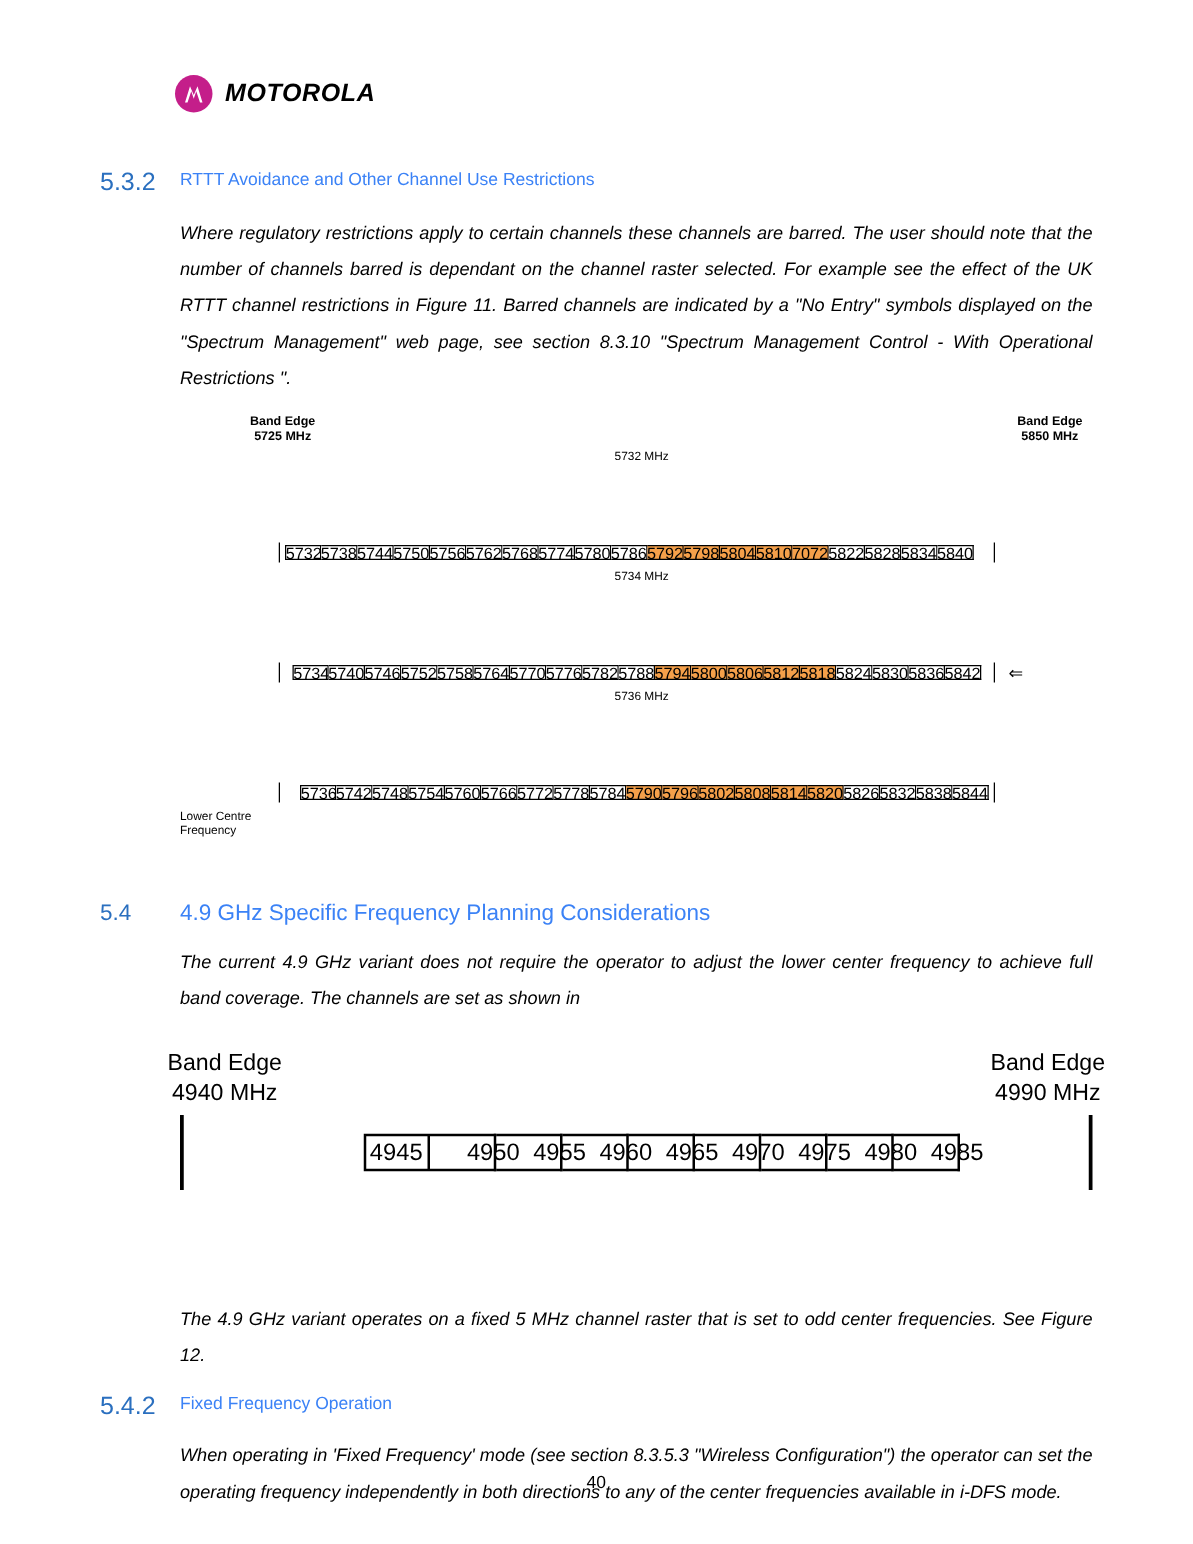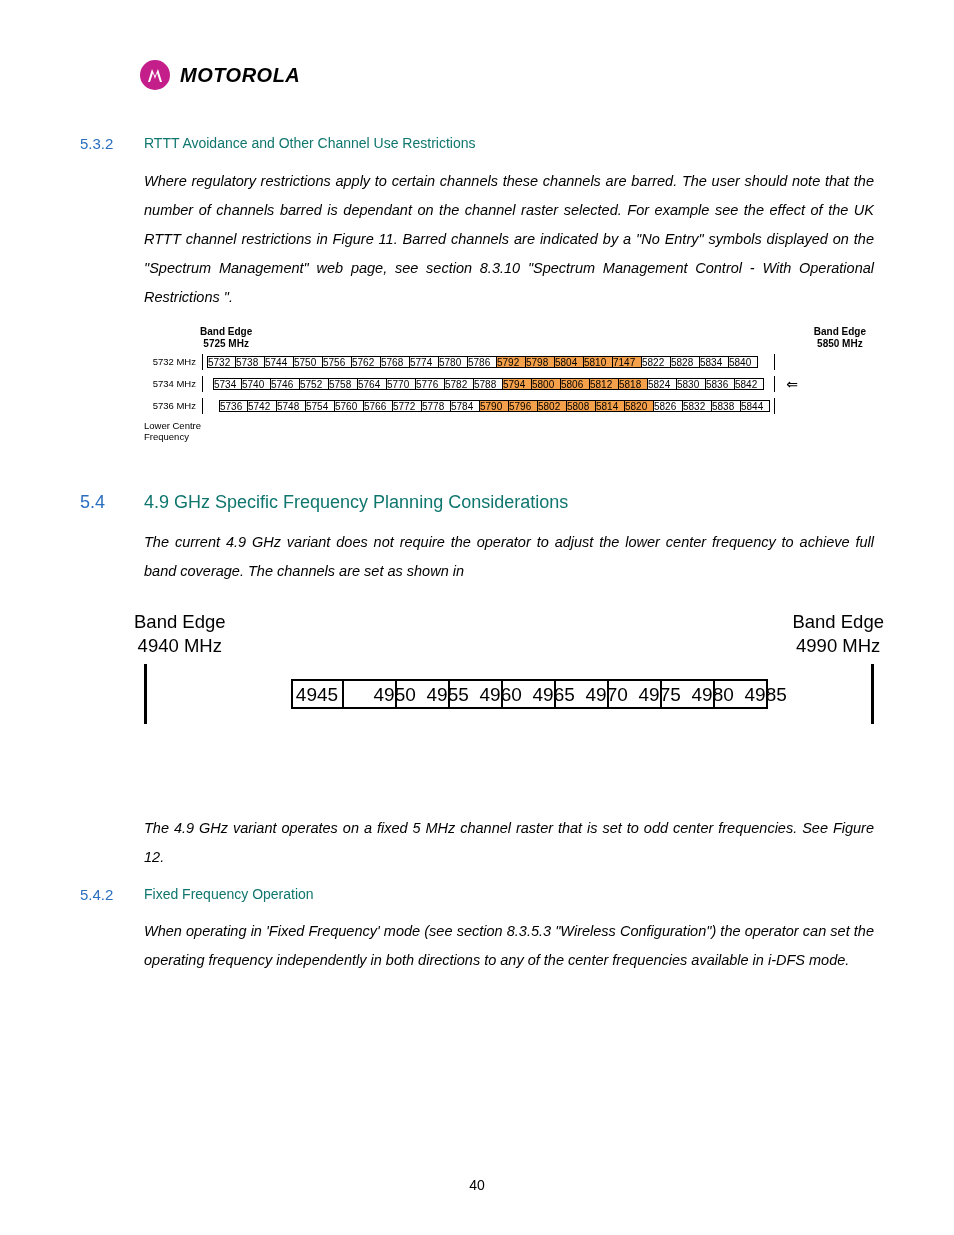--- a/index.html
+++ b/index.html
@@ -42,25 +42,25 @@
     letter-spacing: 0.5px;
   }
   .section-row {
     display: flex;
     gap: 16px;
     margin-bottom: 12px;
   }
   .sec-num {
     width: 48px;
     flex: 0 0 48px;
-    font-size: 15px;
+    font-size: 20px;
     font-family: Arial, Helvetica, sans-serif;
   }
   .sec-num.blue { color: #2a6fbf; }
-  .sec-title.blue { color: #0f766e; }
+  .sec-title.blue { color: #3b82f6; }
   .sec-title { font-size: 14px; }
   .sec-title.big { font-size: 18px; }
   .sec-num.big { font-size: 18px; }
   .body-p {
     margin-left: 64px;
     font-size: 14.5px;
     line-height: 2.0;
     text-align: justify;
     margin-bottom: 14px;
     font-style: italic;
@@ -75,22 +75,23 @@
     justify-content: space-between;
     font-size: 10px;
     font-weight: bold;
     margin-bottom: 4px;
     padding: 0 8px 0 56px;
   }
   .fig-top-labels .lbl { text-align: center; line-height: 1.2; }
   .raster-row {
     display: flex;
     align-items: center;
-    gap: 6px;
+    gap: 22px;
     margin-bottom: 6px;
+    flex-direction: column;
   }
   .raster-label {
     width: 52px;
     flex: 0 0 52px;
     font-size: 9.5px;
     text-align: right;
   }
   .raster-box {
     display: flex;
     border-left: 1.5px solid #000;
@@ -100,21 +101,21 @@
     position: relative;
   }
   .raster-box.arrowed::after {
     content: "⇐";
     position: absolute;
     right: -24px;
     font-size: 14px;
   }
   .cell {
     border: 1px solid #000;
-    font-size: 10px;
+    font-size: 13px;
     width: 29px;
     height: 12px;
     line-height: 12px;
     text-align: left;
     box-sizing: border-box;
     background: #fff;
   }
   .cell + .cell { border-left: none; }
   .cell.barred { background: #f5a04a; }
   .spacer-l { width: 4px; }
@@ -217,21 +218,21 @@
             <div class="cell">5756</div>
             <div class="cell">5762</div>
             <div class="cell">5768</div>
             <div class="cell">5774</div>
             <div class="cell">5780</div>
             <div class="cell">5786</div>
             <div class="cell barred">5792</div>
             <div class="cell barred">5798</div>
             <div class="cell barred">5804</div>
             <div class="cell barred">5810</div>
-            <div class="cell barred">7147</div>
+            <div class="cell barred">7072</div>
             <div class="cell">5822</div>
             <div class="cell">5828</div>
             <div class="cell">5834</div>
             <div class="cell">5840</div>
             <div class="spacer-r" style="width: 16px;"></div>
           </div>
         </div>
         <div class="raster-row">
           <div class="raster-label">5734 MHz</div>
           <div class="raster-box arrowed">

